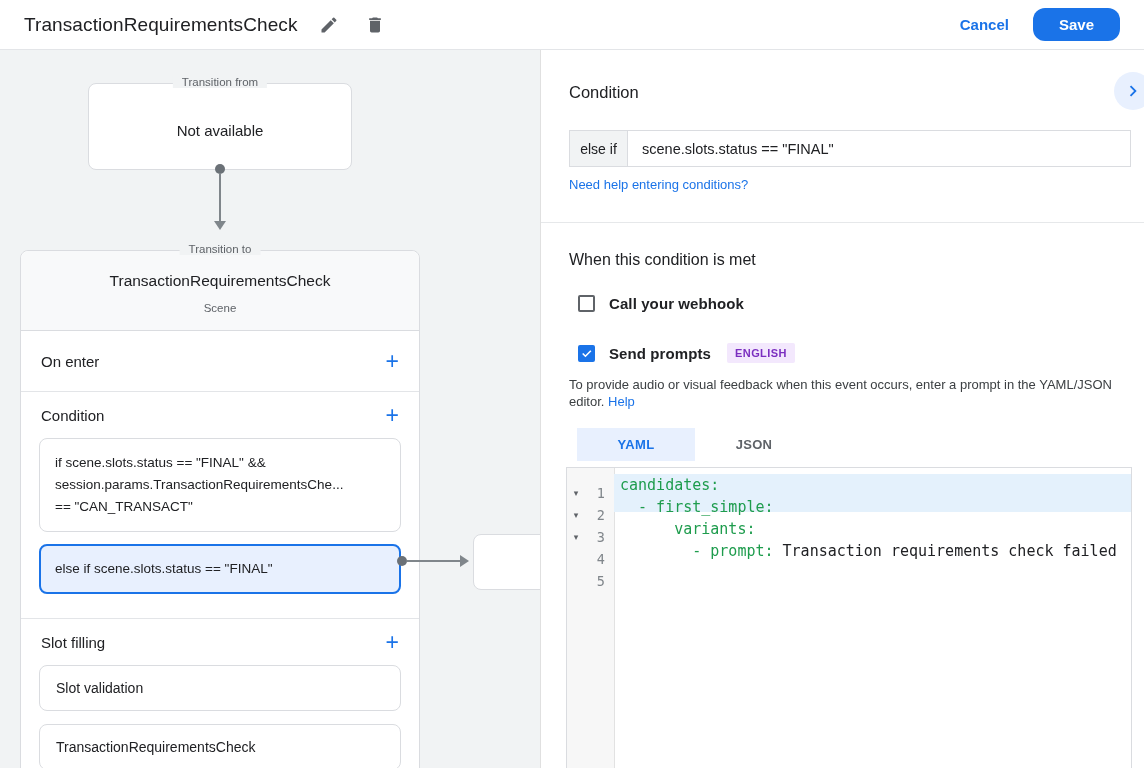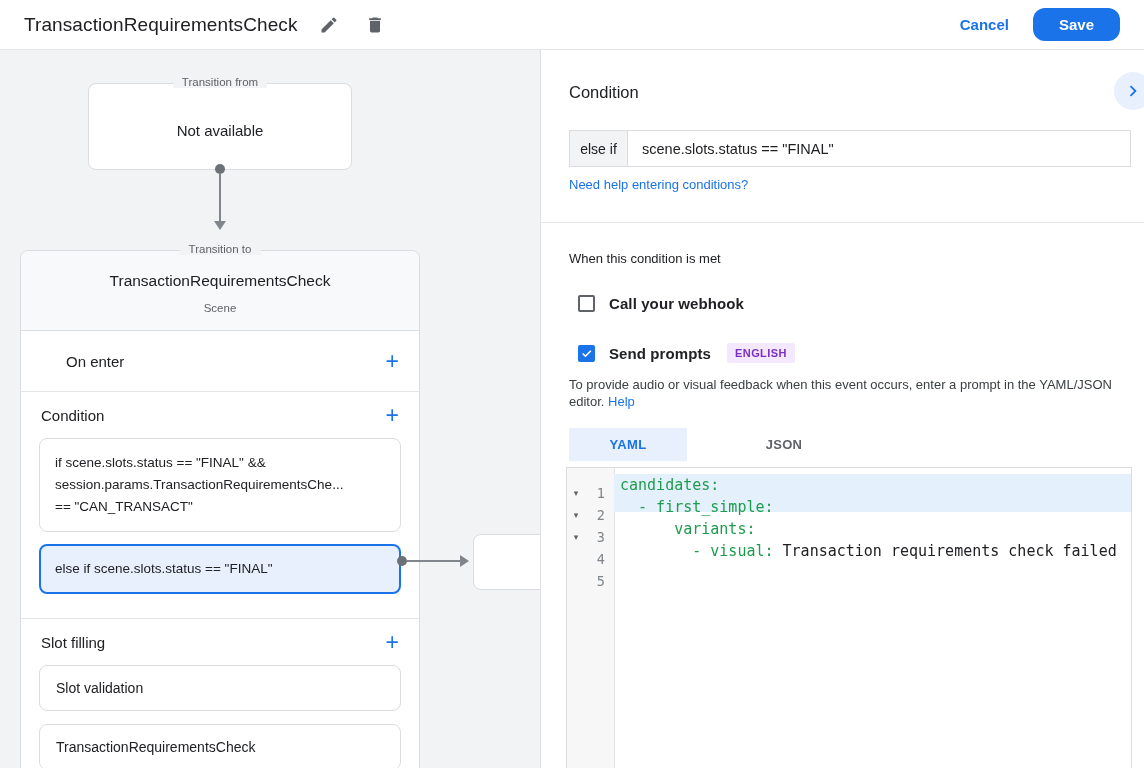--- a/index.html
+++ b/index.html
@@ -34,21 +34,21 @@
   .vline{position:absolute;width:2px;background:#80868b;}
   .hline{position:absolute;height:2px;background:#80868b;}
   .arrow-down{position:absolute;width:0;height:0;border-left:6px solid transparent;border-right:6px solid transparent;border-top:9px solid #80868b;}
   .arrow-right{position:absolute;width:0;height:0;border-top:6px solid transparent;border-bottom:6px solid transparent;border-left:9px solid #80868b;}
 
   .scene-card{position:absolute;left:20px;top:200px;width:400px;height:540px;background:#fff;border:1px solid var(--c-border);border-radius:8px 8px 0 0;}
   .card-header{height:80px;background:#f8f9fa;border-bottom:1px solid var(--c-border);border-radius:8px 8px 0 0;text-align:center;padding-top:21px;}
   .card-title{font-size:15.5px;color:var(--c-text);font-weight:400;}
   .card-subtitle{font-size:11.5px;color:var(--c-text_gray);margin-top:12px;}
   .sec-row{display:flex;align-items:center;justify-content:space-between;padding:0 20px;}
-  .sec-onenter{height:60px;display:flex;align-items:center;justify-content:space-between;padding:0 20px;margin-left:25px;}
+  .sec-onenter{height:60px;display:flex;align-items:center;justify-content:space-between;padding:0 20px;}
   .sec-label{font-size:15px;color:var(--c-text);}
   .plus{color:var(--c-accent);font-size:23px;font-weight:300;line-height:1;background:none;border:none;cursor:pointer;font-family:inherit;}
   .sec{border-top:1px solid #e3e5e8;}
   .sec-condition{padding:0 18px 24px;}
   .sec-condition .sec-row,.sec-slot .sec-row{height:46px;padding:0 2px;}
   .cond-box{border:1px solid var(--c-border);border-radius:8px;background:#fff;padding:13px 15px;font-size:13.5px;line-height:22px;color:var(--c-text);margin-bottom:12px;cursor:pointer;}
   .cond-box:last-child{margin-bottom:0;}
   .cond-box.on{border:2px solid var(--c-accent);background:var(--c-accent_bg);padding:12px 14px;}
   .sec-slot{padding:0 18px 16px;}
   .slot-box{border:1px solid var(--c-border);border-radius:8px;background:#fff;height:46px;display:flex;align-items:center;padding:0 16px;font-size:14px;color:var(--c-text);margin-bottom:13px;cursor:pointer;}
@@ -57,34 +57,34 @@
   
   .panel{width:604px;height:718px;background:#fff;border-left:1px solid #e0e0e0;position:relative;flex:none;}
   .panel-title{position:absolute;left:28px;top:33px;font-size:16.5px;font-weight:400;color:var(--c-text);}
   .collapse-btn{position:absolute;right:-8px;top:22px;width:38px;height:38px;border-radius:50%;background:var(--c-accent_bg);border:none;cursor:pointer;display:flex;align-items:center;justify-content:center;}
   .collapse-btn svg{width:22px;height:22px;fill:var(--c-accent);}
   .cond-input-row{position:absolute;left:28px;top:80px;width:562px;height:37px;border:1px solid var(--c-border);display:flex;background:#fff;}
   .cond-prefix{width:58px;background:var(--c-canvas);border-right:1px solid var(--c-border);display:flex;align-items:center;justify-content:center;font-size:14px;color:var(--c-text);flex:none;}
   .cond-input{flex:1;border:none;outline:none;padding:0 14px;font-size:14.5px;color:var(--c-text);font-family:inherit;background:transparent;}
   .help-link{position:absolute;left:28px;top:127px;font-size:13px;color:var(--c-accent);text-decoration:none;cursor:pointer;}
   .panel-divider{position:absolute;left:0;top:172px;width:100%;border-top:1px solid #e6e8ea;}
-  .when-title{position:absolute;left:28px;top:201px;font-size:13px;font-weight:400;color:var(--c-text);}
+  .when-title{position:absolute;left:28px;top:201px;font-size:16px;font-weight:400;color:var(--c-text);}
   .check-row{position:absolute;left:37px;display:flex;align-items:center;cursor:pointer;}
   .check-row.webhook{top:245px;}
   .check-row.prompts{top:293px;}
   .checkbox{width:17px;height:17px;border:2px solid var(--c-text_gray);border-radius:2px;background:#fff;display:flex;align-items:center;justify-content:center;flex:none;}
   .checkbox.on{background:var(--c-accent);border-color:var(--c-accent);}
   .checkbox svg{width:15px;height:15px;fill:none;stroke:#fff;stroke-width:3;display:none;}
   .checkbox.on svg{display:block;}
   .check-label{font-size:15px;font-weight:700;color:var(--c-text);margin-left:14px;letter-spacing:.1px;}
   .badge{margin-left:16px;background:var(--c-badge_bg);color:var(--c-badge_text);font-size:11px;font-weight:700;padding:4px 8px;border-radius:2px;letter-spacing:.4px;}
   .prompt-desc{position:absolute;left:28px;top:326px;width:575px;font-size:13px;line-height:17px;color:#3c4043;}
   .prompt-desc .link{color:var(--c-accent);cursor:pointer;}
 
-  .tabs{position:absolute;left:28px;top:378px;display:flex;gap:38px;}
+  .tabs{position:absolute;left:36px;top:378px;display:flex;}
   .tab{width:118px;height:33px;display:flex;align-items:center;justify-content:center;font-size:13px;font-weight:700;letter-spacing:.3px;color:var(--c-text_gray);background:transparent;border:none;cursor:pointer;font-family:inherit;}
   .tab.on{background:var(--c-accent_bg);color:var(--c-accent);}
 
   
   .editor{position:absolute;left:25px;top:417px;width:566px;height:301px;border:1px solid var(--c-border);border-bottom:none;background:#fff;overflow:hidden;}
   .gutter-bg{position:absolute;left:0;top:0;bottom:0;width:48px;background:var(--c-gutter_bg);border-right:1px solid #e2e2e2;}
   .ed-lines{position:absolute;left:0;top:14px;right:0;}
   .ed-row{display:flex;height:22px;align-items:center;position:relative;}
   .ed-fold{width:18px;text-align:center;font-size:9px;color:var(--c-text_gray);flex:none;}
   .ed-num{width:20px;text-align:right;font-size:13.5px;color:#80868b;flex:none;margin-right:9px;font-family:"DejaVu Sans Mono",monospace;}
@@ -234,21 +234,21 @@
               <span class="ed-code"><span class="tok-key">  - first_simple:</span></span>
             </div>
             <div class="ed-row">
               <span class="ed-fold">▾</span>
               <span class="ed-num">3</span>
               <span class="ed-code"><span class="tok-key">      variants:</span></span>
             </div>
             <div class="ed-row">
               <span class="ed-fold"></span>
               <span class="ed-num">4</span>
-              <span class="ed-code"><span class="tok-key">        - visual: </span><span class="tok-value">Transaction requirements check failed</span></span>
+              <span class="ed-code"><span class="tok-key">        - prompt: </span><span class="tok-value">Transaction requirements check failed</span></span>
             </div>
             <div class="ed-row">
               <span class="ed-fold"></span>
               <span class="ed-num">5</span>
               <span class="ed-code"></span>
             </div>
           </div>
       </div>
     </div>
   </div>

